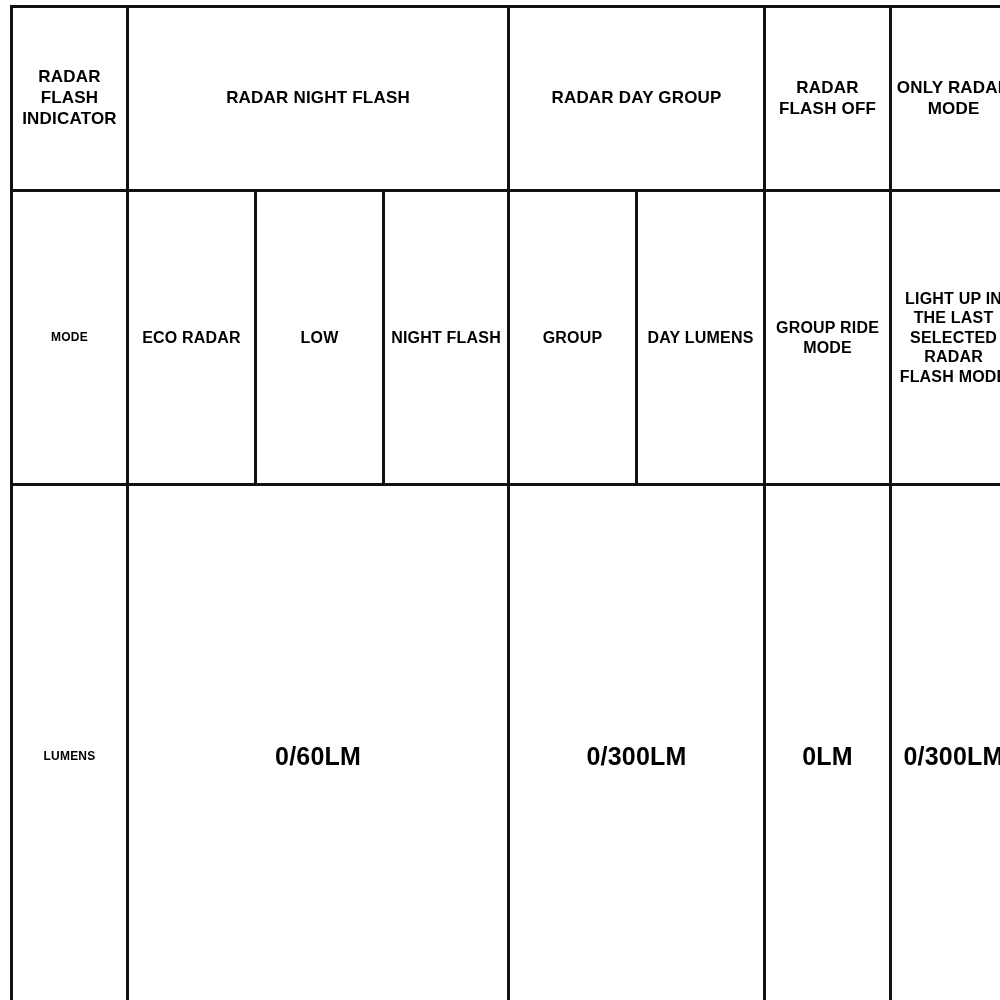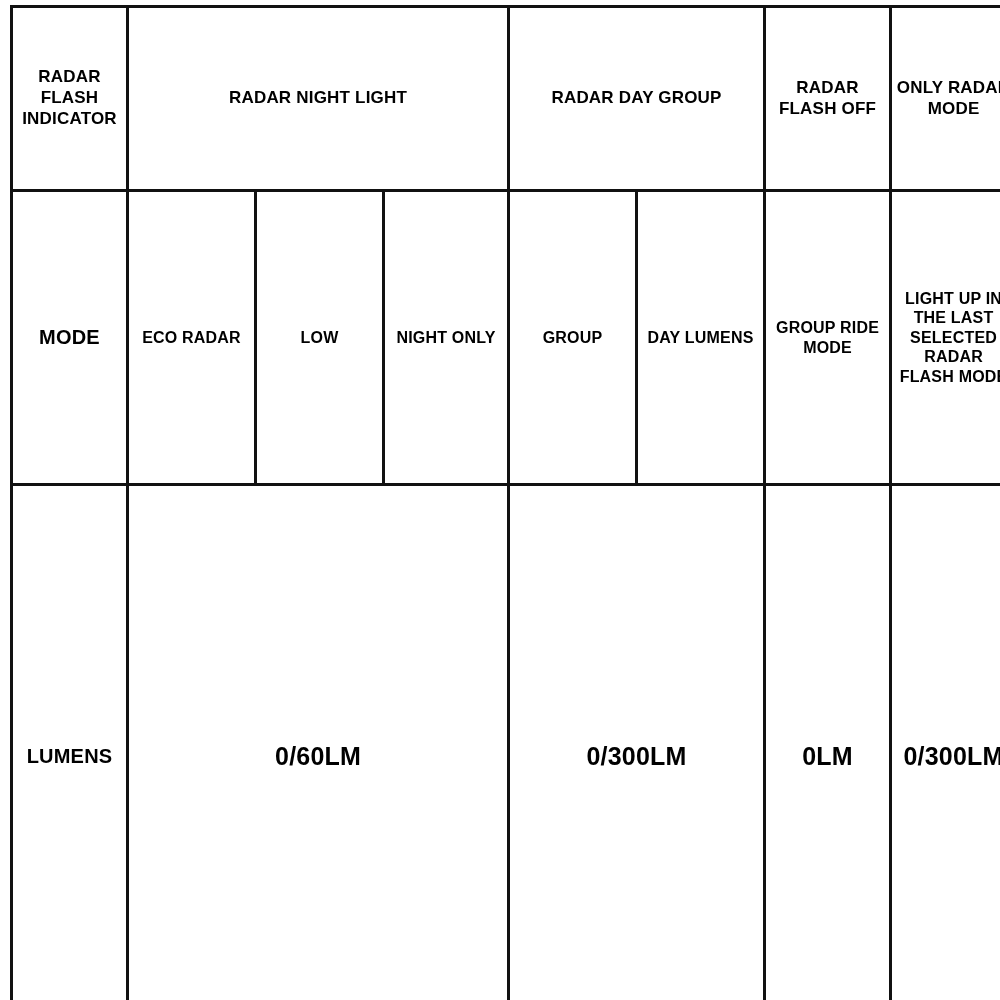--- a/index.html
+++ b/index.html
@@ -47,21 +47,21 @@
   col.c-off     { width: 126px; }
   col.c-radar   { width: 126px; }
 
   
   .row-head td   { height: 173px; }
   .row-mode td   { height: 283px; }
   .row-lumens td { height: 532px; }
 
   .f-head  { font-size: 17px; }
   .f-mode  { font-size: 16px; }
-  .f-label { font-size: 20px; }
+  .f-label { font-size: 12px; }
   .f-long  { font-size: 16px; line-height: 1.3; }
   .f-lumen { font-size: 25px; }
 </style>
 </head>
 <body>
 
 <div class="sheet">
   <table class="spec">
     <colgroup>
       <col class="c-label">
@@ -69,30 +69,30 @@
       <col class="c-low">
       <col class="c-night">
       <col class="c-high">
       <col class="c-day">
       <col class="c-off">
       <col class="c-radar">
     </colgroup>
     <tbody>
       <tr class="row-head">
         <td class="f-head">RADAR FLASH INDICATOR</td>
-        <td class="f-head" colspan="3">RADAR NIGHT LIGHT</td>
+        <td class="f-head" colspan="3">RADAR NIGHT FLASH</td>
         <td class="f-head" colspan="2">RADAR DAY GROUP</td>
         <td class="f-head">RADAR FLASH OFF</td>
         <td class="f-head">ONLY RADAR MODE</td>
       </tr>
       <tr class="row-mode">
         <td class="f-label">MODE</td>
         <td class="f-mode">ECO RADAR</td>
         <td class="f-mode">LOW</td>
-        <td class="f-mode">NIGHT ONLY</td>
+        <td class="f-mode">NIGHT FLASH</td>
         <td class="f-mode">GROUP</td>
         <td class="f-mode">DAY LUMENS</td>
         <td class="f-mode">GROUP RIDE MODE</td>
         <td class="f-long">LIGHT UP IN THE LAST SELECTED RADAR FLASH MODE</td>
       </tr>
       <tr class="row-lumens">
         <td class="f-label">LUMENS</td>
         <td class="f-lumen" colspan="3">0/60LM</td>
         <td class="f-lumen" colspan="2">0/300LM</td>
         <td class="f-lumen">0LM</td>

